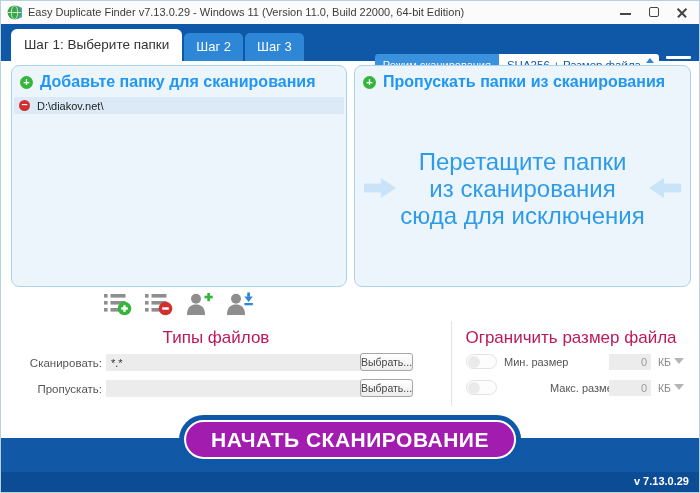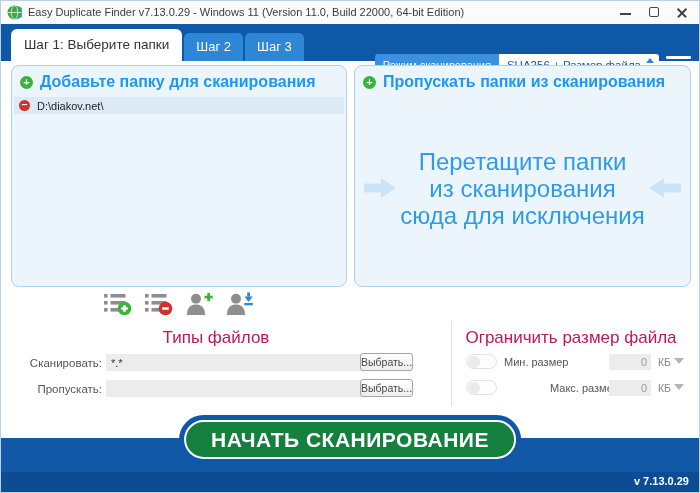--- a/index.html
+++ b/index.html
@@ -80,21 +80,21 @@
   .unit-min { top:355px; } .unit-max { top:381px; }
   .dd-arrow { position:absolute; left:673px; width:0; height:0; border-left:5px solid transparent; border-right:5px solid transparent; border-top:6px solid #b5b5b5; cursor:pointer; }
   .dd-min { top:357px; } .dd-max { top:383px; }
 
   
   .footer { position:absolute; left:0; top:437px; width:100%; height:56px; background:#1159a6; }
   .footer-strip { position:absolute; left:0; top:471px; width:100%; height:22px; background:#0b4c95; }
   .version { position:absolute; right:10px; top:474px; font-size:11px; font-weight:bold; color:#fff; }
 
   .start-wrap { position:absolute; left:50%; top:414px; transform:translateX(-50%); background:#0f58a7; border-radius:30px; padding:5px; z-index:5; }
-  .start-btn { display:block; background:#15803d; border:2px solid #fff; border-radius:25px; height:39px; line-height:35px; padding:0 25px; color:#fff; font-size:21px; font-weight:bold; letter-spacing:0.5px; white-space:nowrap; font-family:"Liberation Sans",sans-serif; cursor:pointer; }
+  .start-btn { display:block; background:#a21caf; border:2px solid #fff; border-radius:25px; height:39px; line-height:35px; padding:0 25px; color:#fff; font-size:21px; font-weight:bold; letter-spacing:0.5px; white-space:nowrap; font-family:"Liberation Sans",sans-serif; cursor:pointer; }
 </style>
 </head>
 <body>
 
 <div id="app">
 
   <div class="titlebar">
     <svg class="app-icon" viewBox="0 0 16 16">
       <circle cx="8" cy="8" r="7.4" fill="#3aa648"></circle>
       <path d="M8 .8 a7.2 7.2 0 0 1 0 14.4 a11 7.2 0 0 0 0 -14.4z" fill="#2f8fd0" opacity="0.85"></path>

